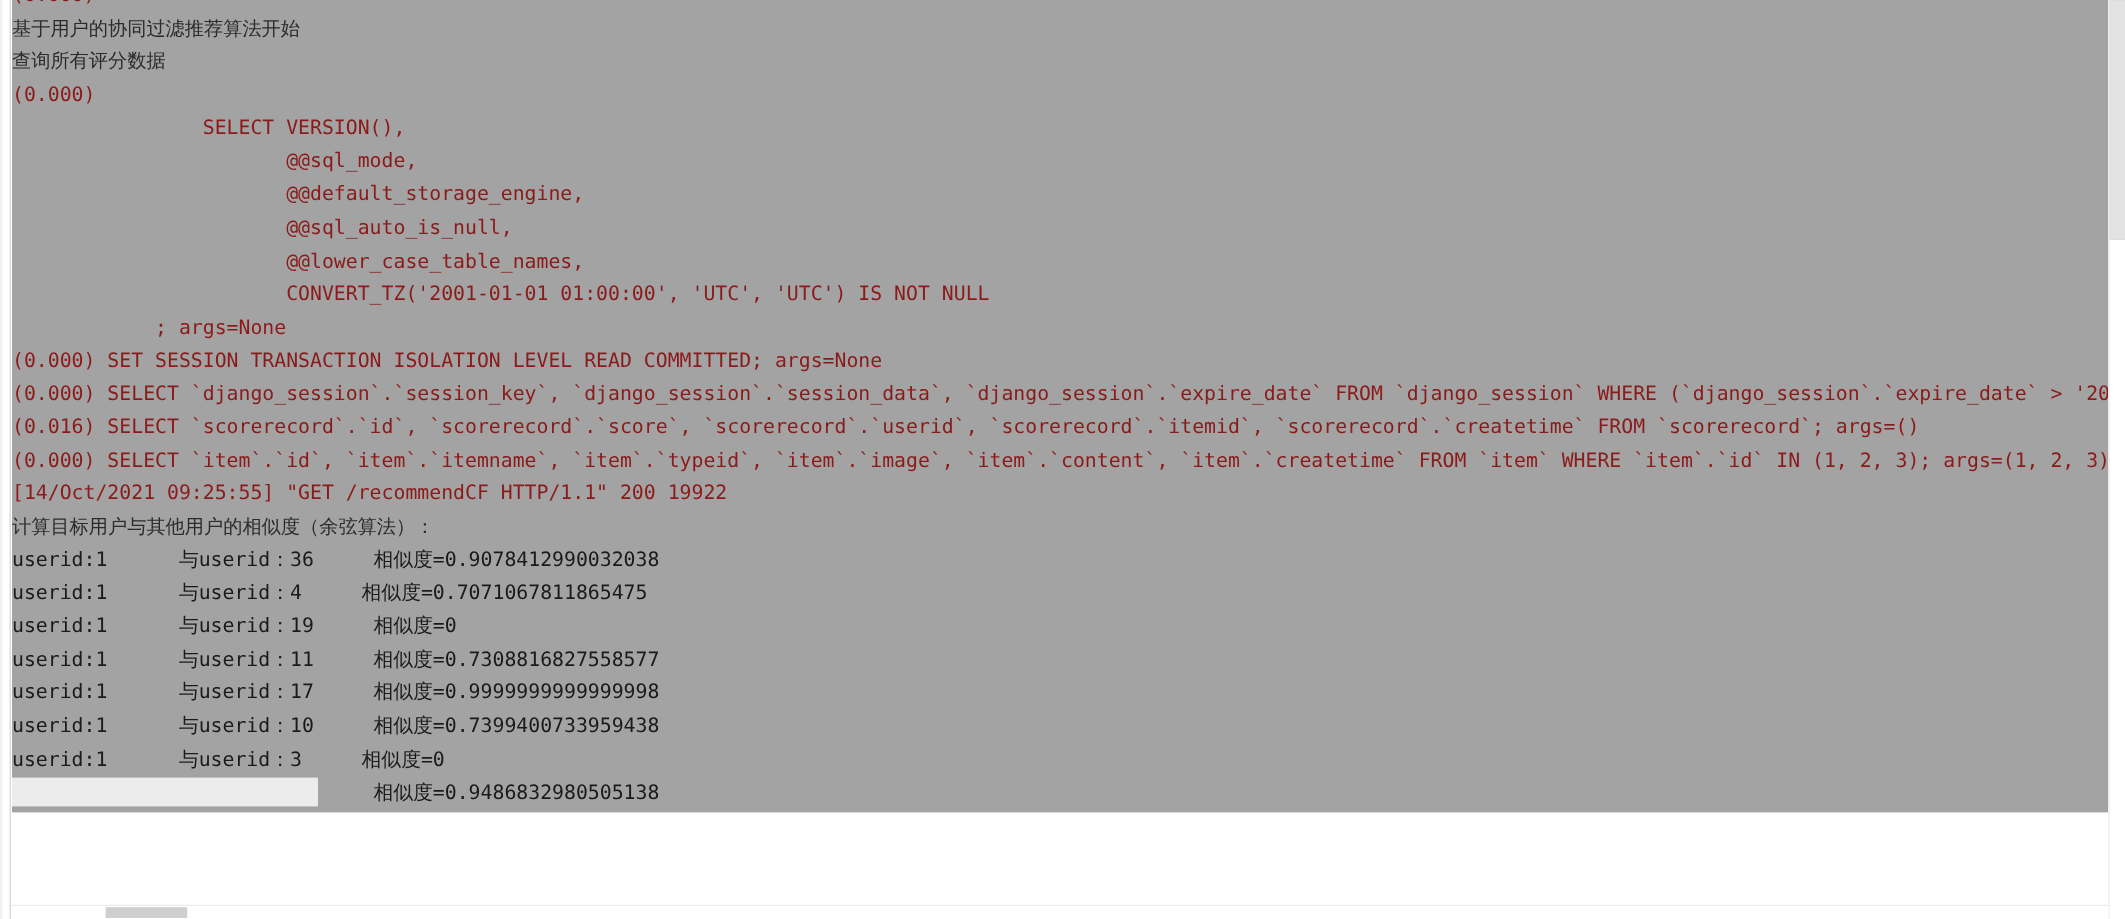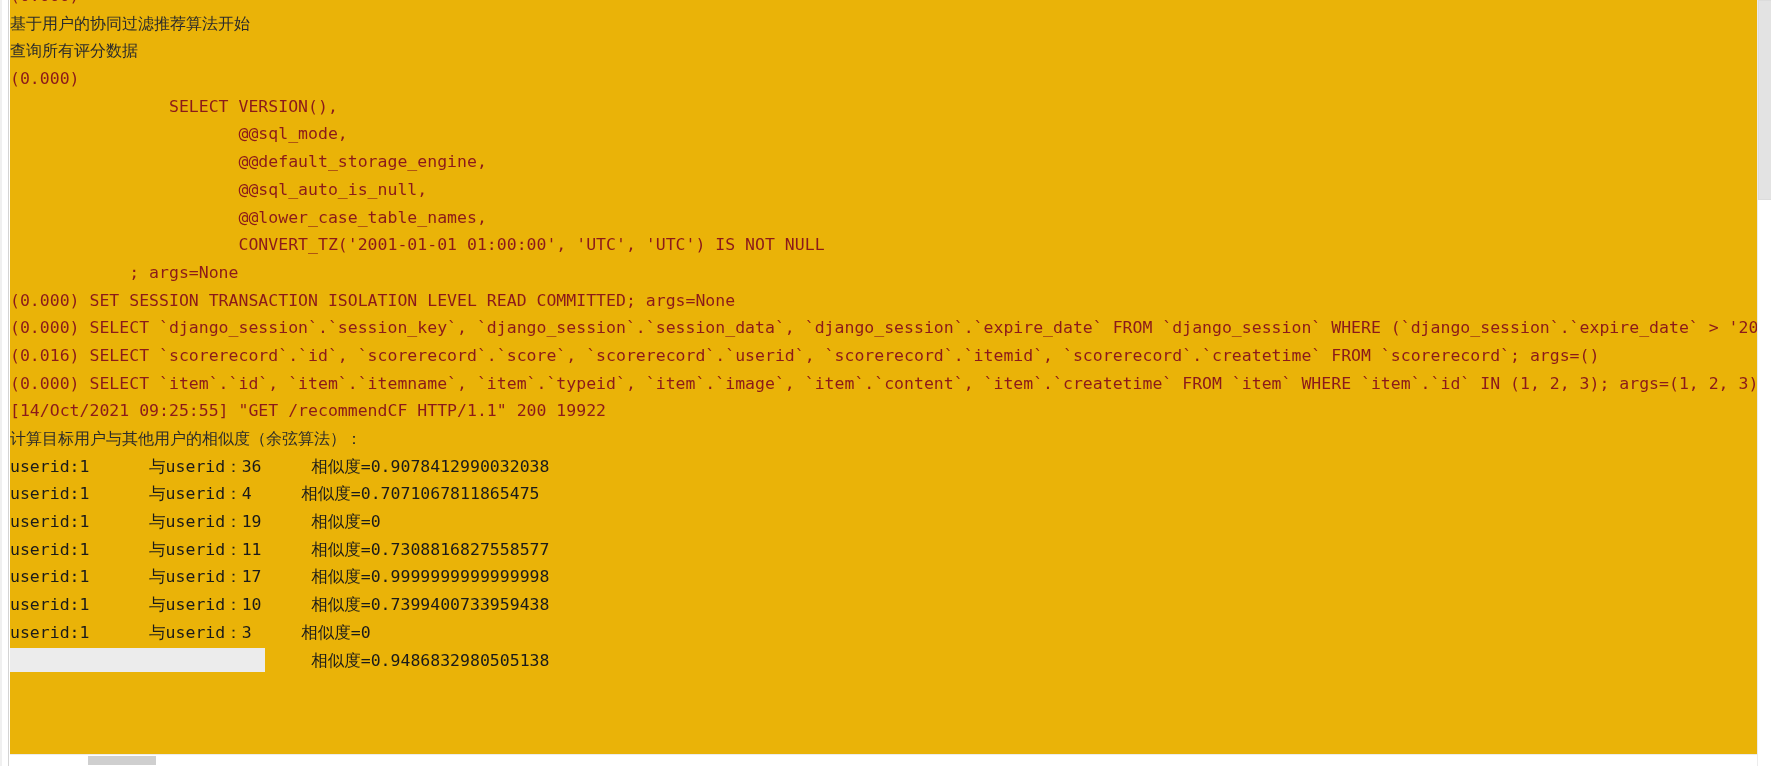--- a/index.html
+++ b/index.html
@@ -30,23 +30,23 @@
     border-right: 1px solid #d4d4d4;
     border-left: 2px solid #f0f0f0;
   }
 
   
   #log-viewport {
     position: absolute;
     left: 10px;
     top: 0;
     width: 1747px;
-    height: 766px;
+    height: 677px;
     overflow: hidden;
-    background: #eab308;
+    background: #a3a3a3;
   }
 
   #log-lines {
     position: absolute;
     left: 0;
     top: -18px;              
     width: 4200px;
     white-space: pre;
     font-size: 16.5px;
     line-height: 27.7px;

